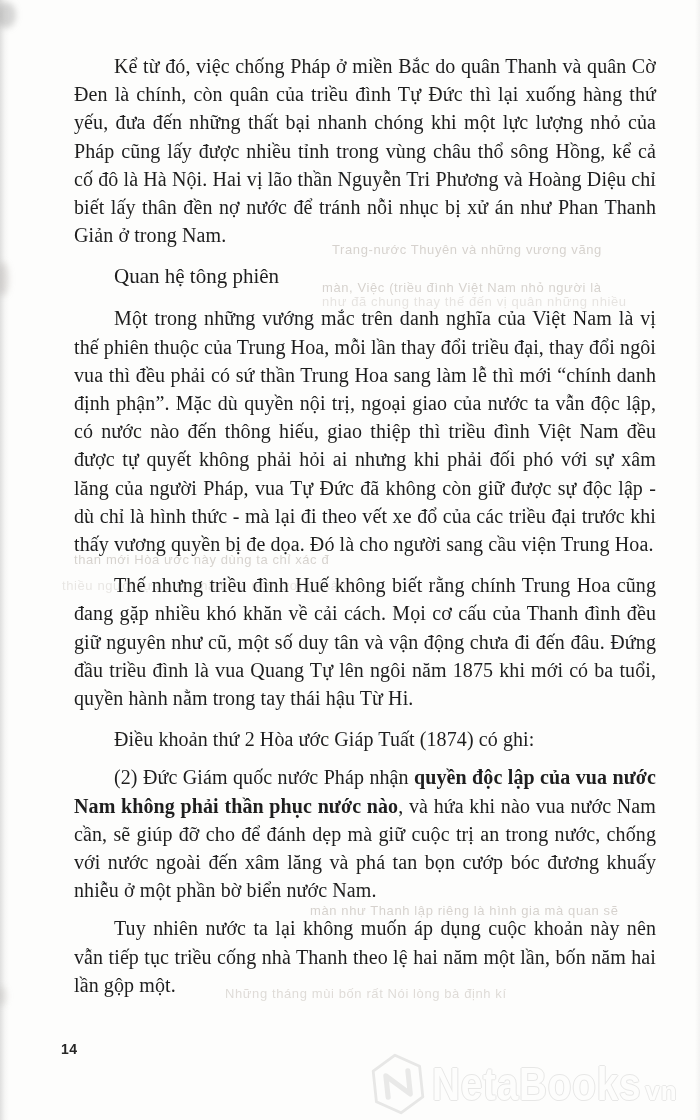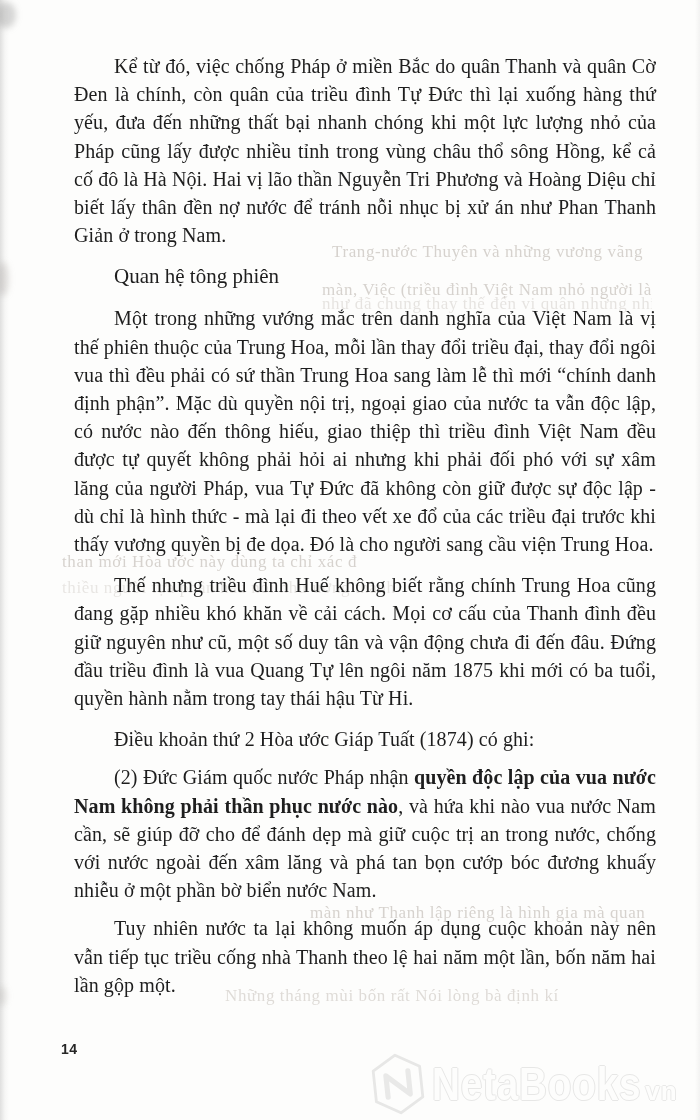--- a/index.html
+++ b/index.html
@@ -37,22 +37,22 @@
     padding-left:40px;
     font-size:21px;
     line-height:29px;
     font-weight:normal;
   }
   .quote{}
   .quote .q-bold{font-weight:bold;}
   .content p.tight{margin-bottom:10px;}
 
   
-  .bleed{position:absolute;font-family:Liberation Serif, serif;
-    font-size:17px;white-space:nowrap;color:rgba(125,112,100,.30);
+  .bleed{position:absolute;font-family:Liberation Sans, sans-serif;
+    font-size:13px;white-space:nowrap;color:rgba(125,112,100,.30);
     filter:blur(.6px);letter-spacing:.6px;overflow:hidden;}
 
   .page-number{
     position:absolute;left:61px;top:1041px;
     font-family:"Liberation Sans","DejaVu Sans",sans-serif;
     font-weight:bold;font-size:14px;color:#262626;letter-spacing:.5px;
   }
 
   
   .watermark{
@@ -82,21 +82,21 @@
 
   <div class="edge-left"></div>
   <div class="edge-right"></div>
   <div class="smudge a"></div>
   <div class="smudge b"></div>
   <div class="smudge c"></div>
 
   <div class="bleed" style="left:332px;top:242px;max-width:320px">Trang-nước Thuyên và những vương vãng</div>
   <div class="bleed" style="left:322px;top:280px;max-width:330px">màn, Việc (triều đình Việt Nam nhỏ người là</div>
   <div class="bleed" style="left:322px;top:294px;max-width:330px;opacity:.6">như đã chung thay thế đến vị quân những nhiều</div>
-  <div class="bleed" style="left:62px;top:552px;max-width:560px">than mới Hòa ước này dùng ta chỉ xác đ</div>
+  <div class="bleed" style="left:74px;top:552px;max-width:560px">than mới Hòa ước này dùng ta chỉ xác đ</div>
   <div class="bleed" style="left:62px;top:578px;max-width:560px;opacity:.55">thiều người tựa phần hầu nói như ương thành</div>
   <div class="bleed" style="left:310px;top:903px;max-width:340px">màn như Thanh lập riêng là hình gia mà quan sẽ</div>
   <div class="bleed" style="left:225px;top:986px;max-width:420px;opacity:.8">Những tháng mùi bốn rất Nói lòng bà định kí</div>
 
   <div class="content">
     <p>Kể từ đó, việc chống Pháp ở miền Bắc do quân Thanh và quân Cờ Đen là chính, còn quân của triều đình Tự Đức thì lại xuống hàng thứ yếu, đưa đến những thất bại nhanh chóng khi một lực lượng nhỏ của Pháp cũng lấy được nhiều tỉnh trong vùng châu thổ sông Hồng, kể cả cố đô là Hà Nội. Hai vị lão thần Nguyễn Tri Phương và Hoàng Diệu chỉ biết lấy thân đền nợ nước để tránh nỗi nhục bị xử án như Phan Thanh Giản ở trong Nam.</p>
 
     <h2 class="heading">Quan hệ tông phiên</h2>
 
     <p>Một trong những vướng mắc trên danh nghĩa của Việt Nam là vị thế phiên thuộc của Trung Hoa, mỗi lần thay đổi triều đại, thay đổi ngôi vua thì đều phải có sứ thần Trung Hoa sang làm lễ thì mới “chính danh định phận”. Mặc dù quyền nội trị, ngoại giao của nước ta vẫn độc lập, có nước nào đến thông hiếu, giao thiệp thì triều đình Việt Nam đều được tự quyết không phải hỏi ai nhưng khi phải đối phó với sự xâm lăng của người Pháp, vua Tự Đức đã không còn giữ được sự độc lập - dù chỉ là hình thức - mà lại đi theo vết xe đổ của các triều đại trước khi thấy vương quyền bị đe dọa. Đó là cho người sang cầu viện Trung Hoa.</p>

